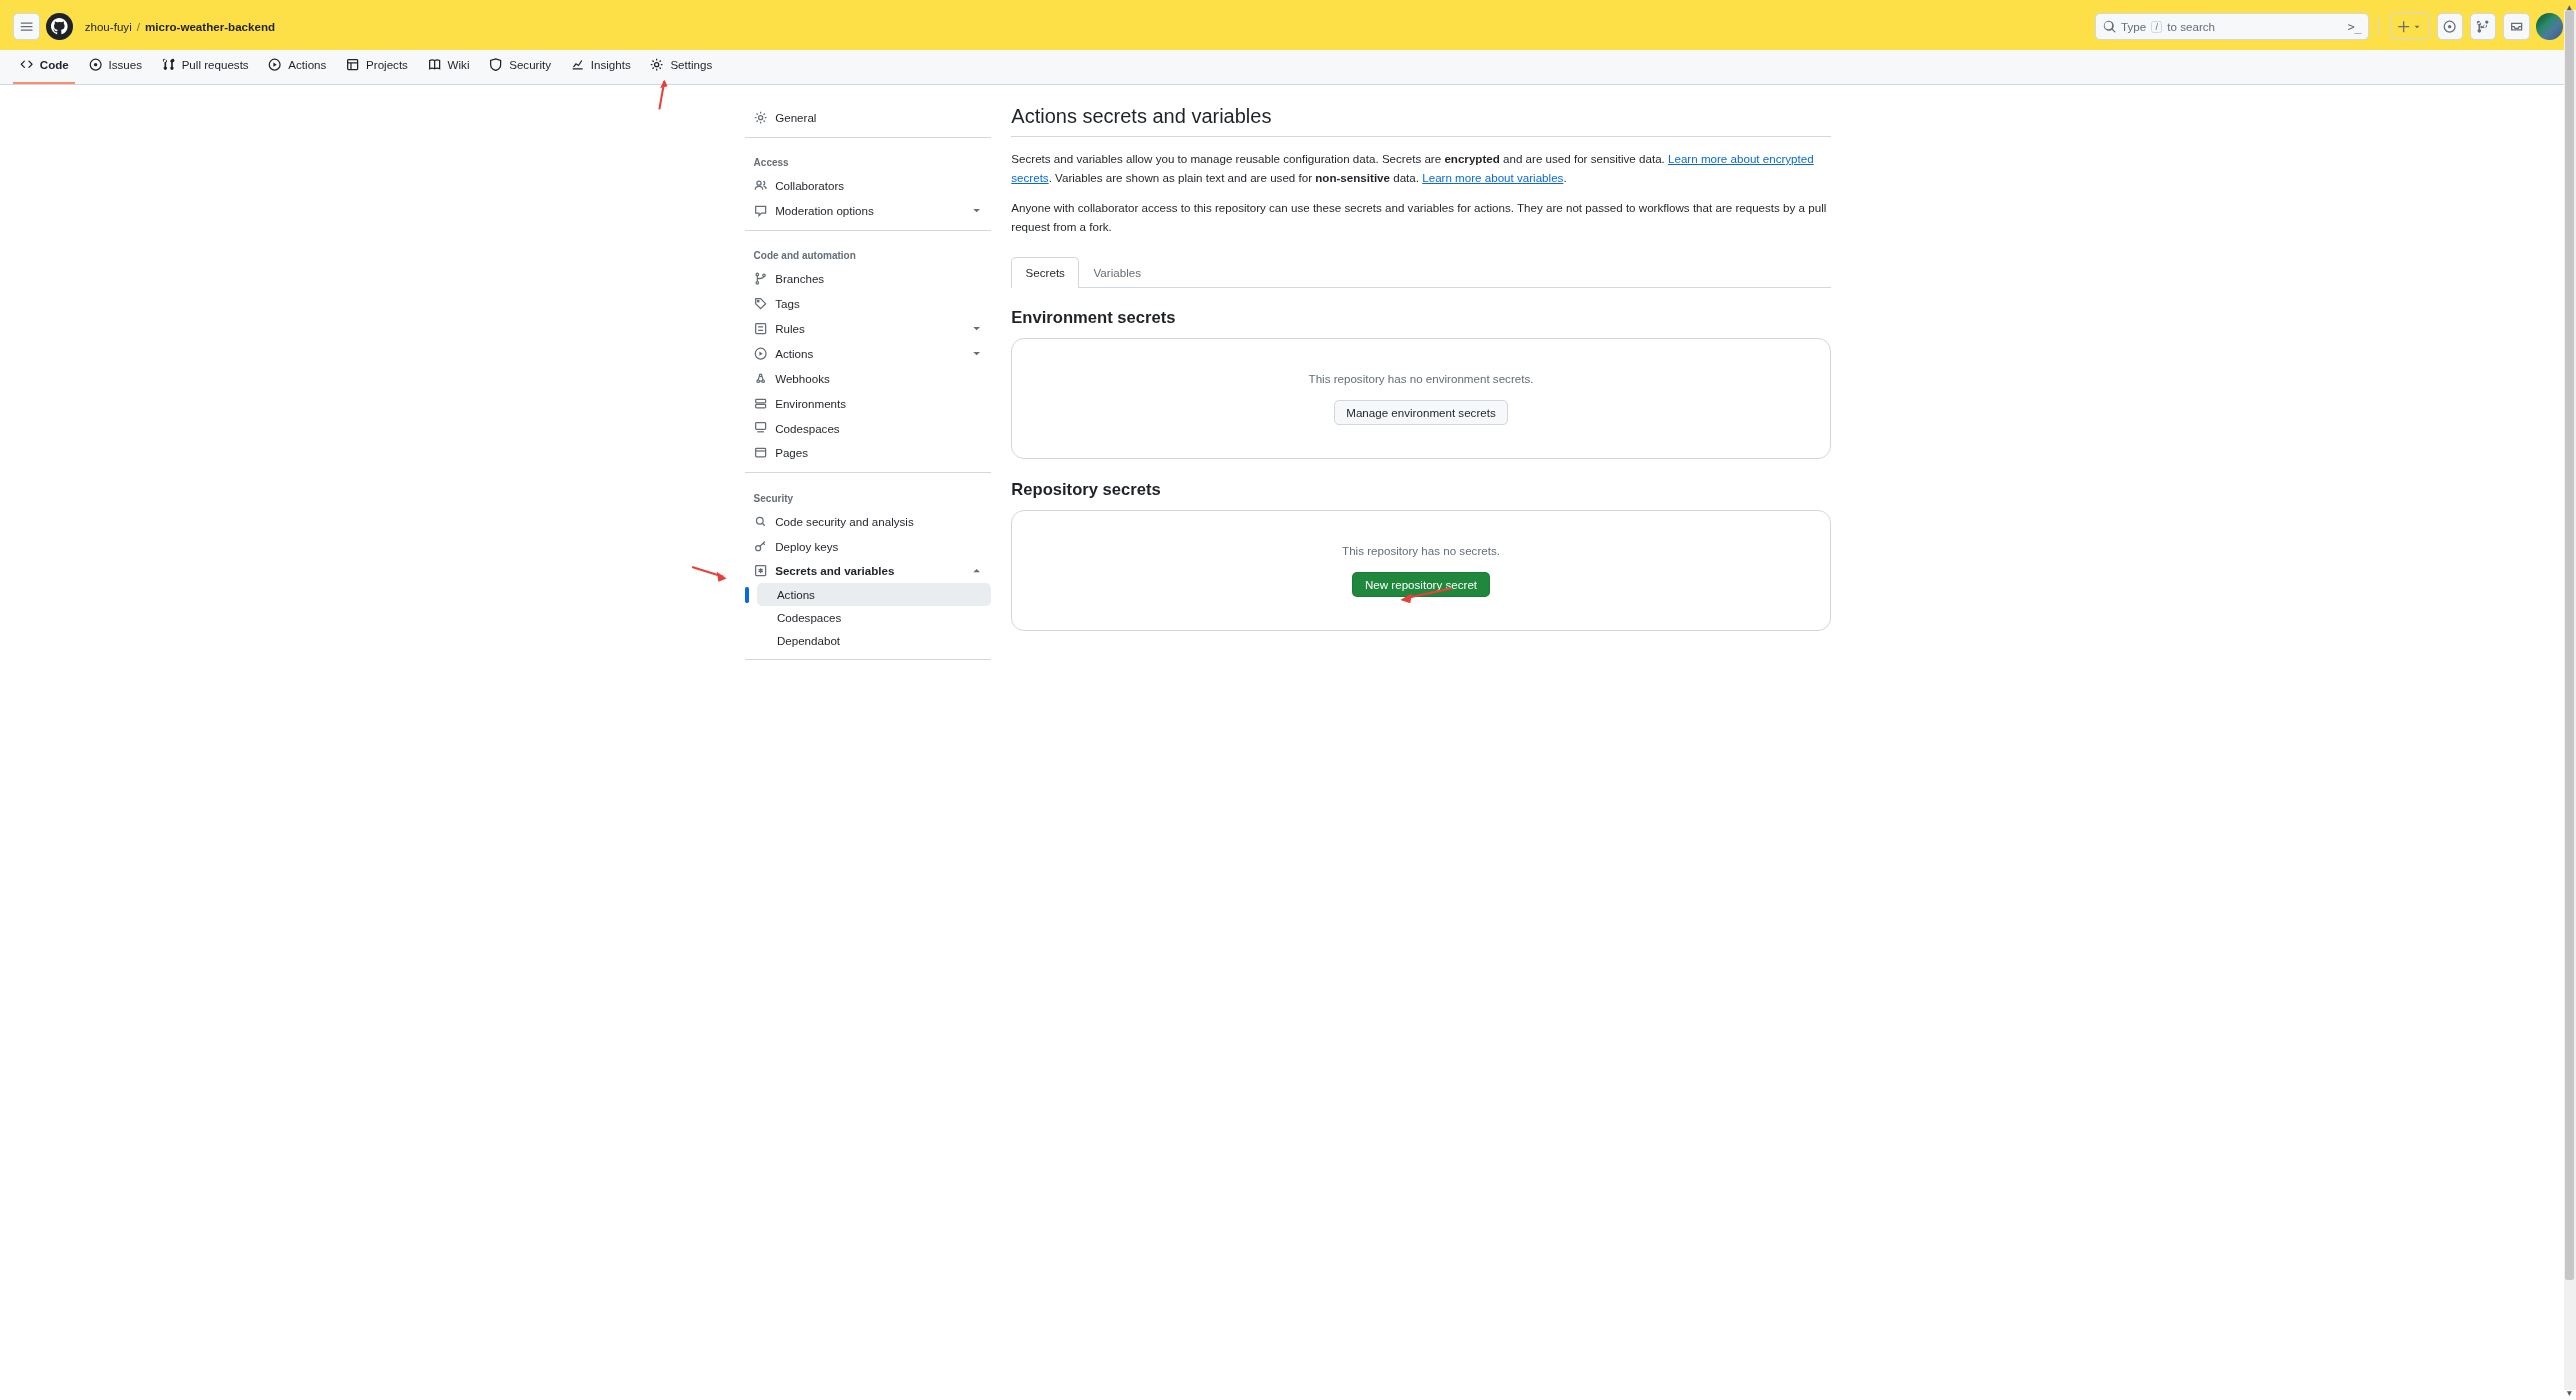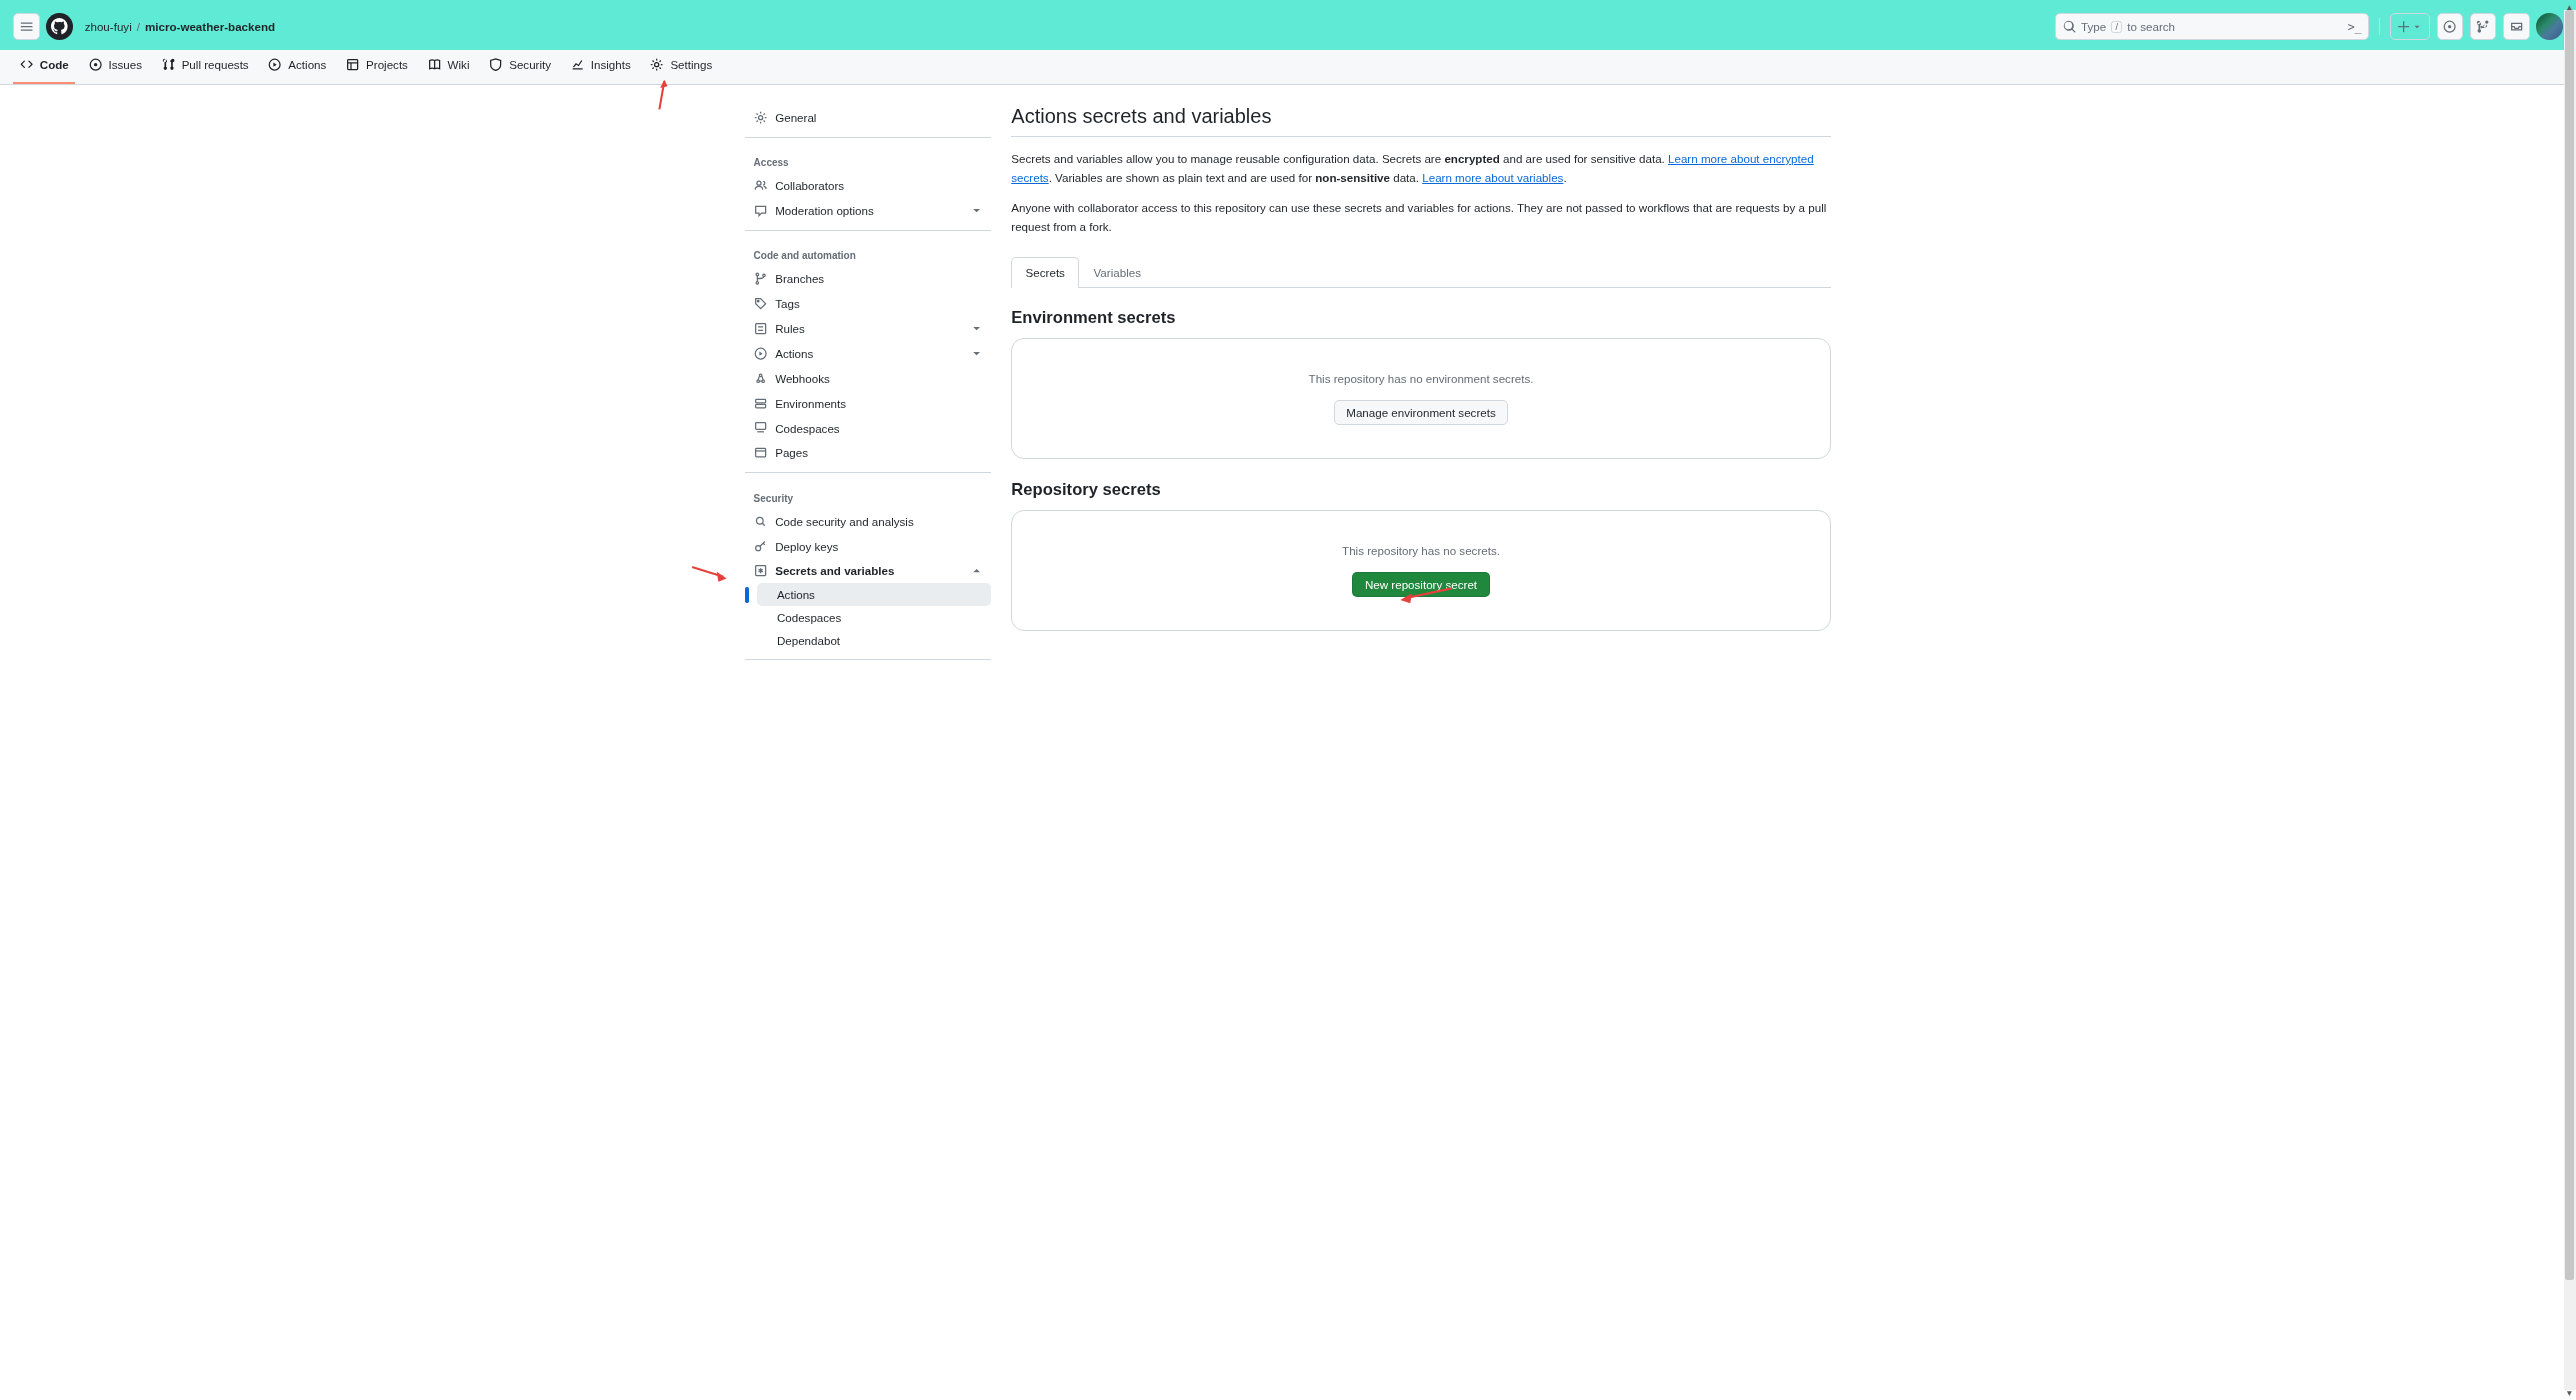--- a/index.html
+++ b/index.html
@@ -7,38 +7,38 @@
   font-family: -apple-system, BlinkMacSystemFont, "Segoe UI", Helvetica, Arial, sans-serif;
   background: #ffffff;
   color: #1f2328;
   font-size: 11.6px;
 }
 a { text-decoration: none; color: #0969da; }
 
 
 .header {
   display: flex; align-items: center; padding: 13.3px 13.3px 10px 13.3px;
-  background: #5eead4; gap: 6.6px;
+  background: #fde047; gap: 6.6px;
 }
 .icon-btn {
   display: inline-flex; align-items: center; justify-content: center;
   width: 26.6px; height: 26.6px; border: 0.8px solid #d0d7de; border-radius: 5px;
   background: #f6f8fa; color: #656d76; cursor: pointer;
 }
 .logo {
   width: 26.6px; height: 26.6px; background: #1f2328; border-radius: 50%;
   display: flex; align-items: center; justify-content: center; color: #fff;
 }
 .breadcrumb { display: flex; align-items: center; gap: 5px; font-size: 11.6px; margin-left: 5px;}
 .breadcrumb .repo { font-weight: 600; color: #1f2328; }
 .breadcrumb .owner { color: #1f2328; }
 .breadcrumb .sep { color: #656d76; }
 .spacer { flex: 1; }
 .search-box {
-  display: flex; align-items: center; width: 314px; height: 26.6px;
+  display: flex; align-items: center; width: 274px; height: 26.6px;
   border: 0.8px solid #d0d7de; border-radius: 5px; padding: 0 6.6px;
   color: #656d76; background: #f6f8fa; gap: 5px;
 }
 .search-box .key { border: 0.8px solid #d0d7de; border-radius: 2.5px; padding: 0 3.3px; font-size: 9px; }
 .search-box .cmd { margin-left: auto; font-family: monospace; font-size: 11.6px;}
 .header-right { display: flex; align-items: center; gap: 6.6px; }
 .divider-v { width:0.8px; height: 16.6px; background:#d0d7de; margin:0 3.3px;}
 .avatar { width: 26.6px; height: 26.6px; border-radius: 50%; background: linear-gradient(135deg,#1a6b4b 20%,#2a8b6b 40%,#4a7b9b 60%,#3a5b8b 100%);}
 .btn-add { display:flex; align-items:center; gap:1.7px; border:0.8px solid #d0d7de; border-radius:5px; height:26.6px; padding:0 6.6px; color:#656d76;}
 

